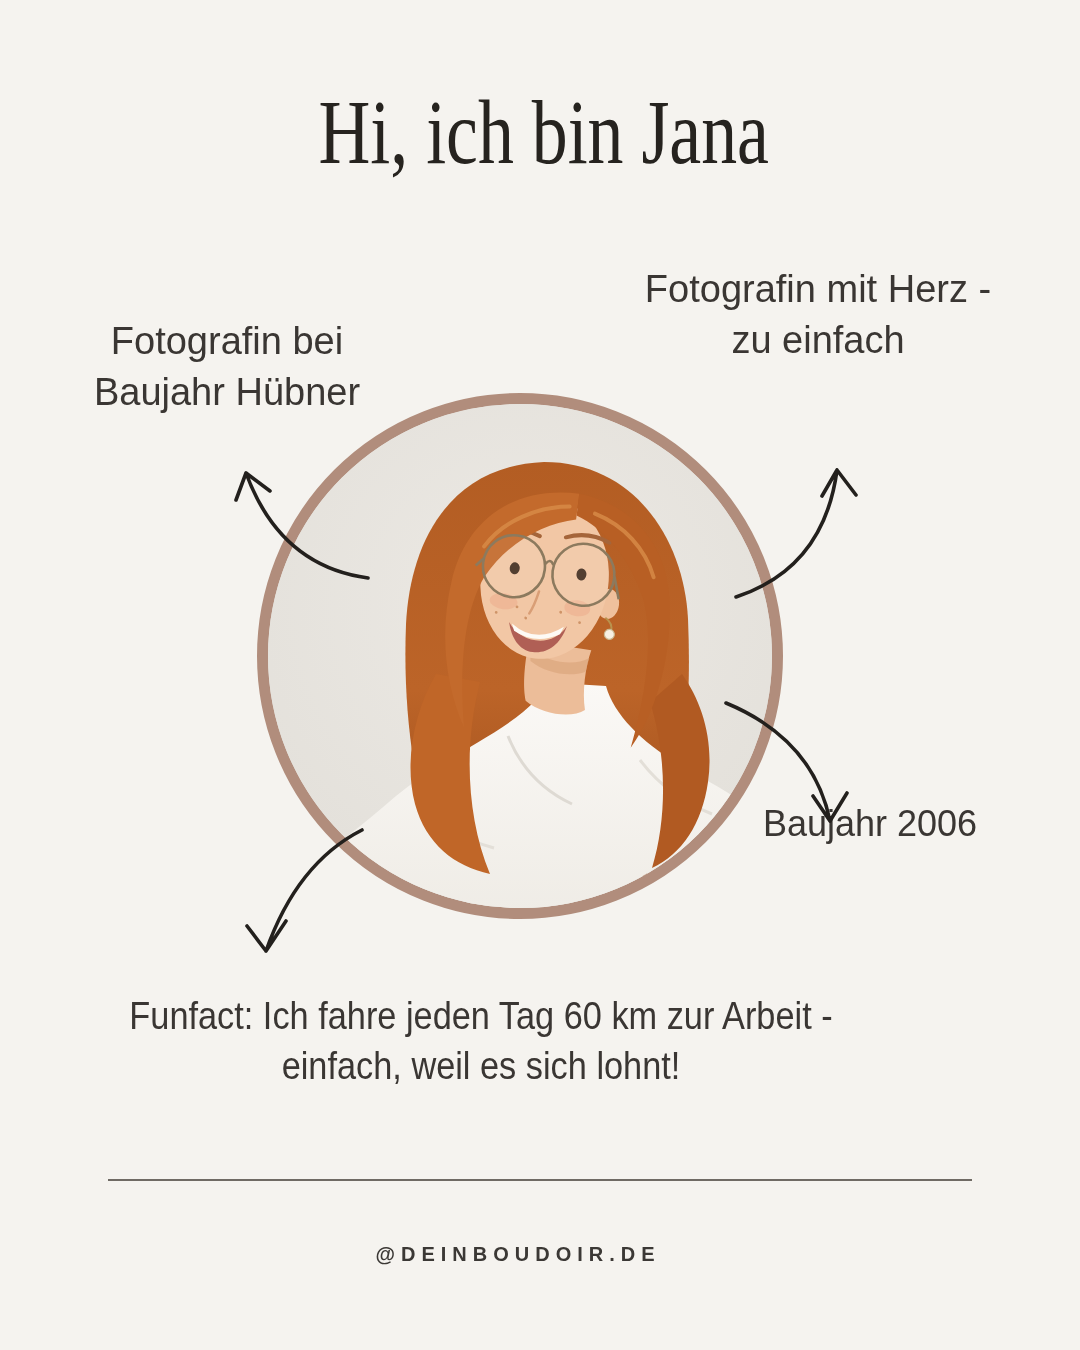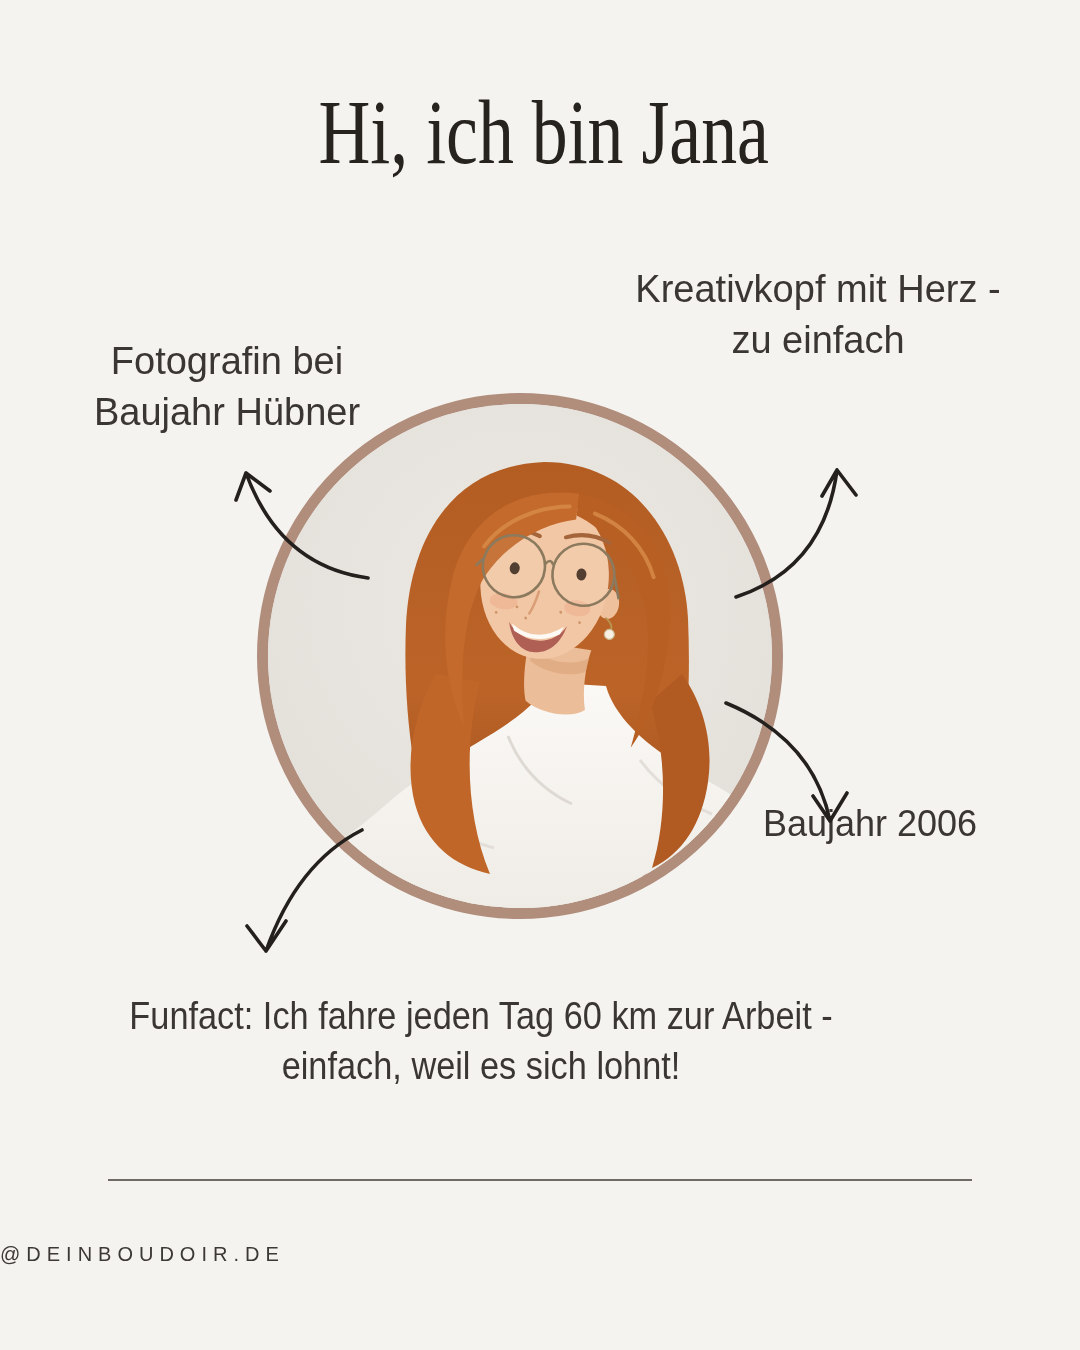--- a/index.html
+++ b/index.html
@@ -12,21 +12,21 @@
     position:absolute;top:78px;left:0;width:1080px;text-align:center;
     font-family:"Liberation Serif","DejaVu Serif",serif;
     font-weight:400;font-size:92px;line-height:1.1;color:var(--title_ink,#26231f);
     margin:4px;white-space:nowrap;
   }
   .title .squeeze{display:inline-block;transform:scaleX(0.78);transform-origin:50% 50%;}
   .callout{
     position:absolute;text-align:center;color:var(--body_ink,#3a3633);
     font-size:38px;line-height:51px;font-weight:400;
   }
-  .callout-left{top:336px;left:0;width:454px;}
+  .callout-left{top:316px;left:0;width:454px;}
   .callout-topright{top:264px;left:578px;width:480px;}
   .callout-right{top:798px;left:710px;width:320px;font-size:36px;}
   .callout-bottom{
     top:991px;left:0;width:962px;font-size:39px;line-height:50px;
     transform:scaleX(0.88);transform-origin:481px 50%;
   }
   .photo-ring{
     position:absolute;left:257px;top:393px;width:504px;height:504px;
     border:11px solid var(--ring,#b18d7c);border-radius:50%;
     overflow:hidden;background:var(--photo_bg,#e6e3dd);z-index:1;
@@ -38,39 +38,39 @@
   }
   .arrows path{
     fill:none;stroke:var(--arrow_ink,#23201d);stroke-width:3.6;
     stroke-linecap:round;stroke-linejoin:round;
   }
   .divider{
     position:absolute;left:108px;top:1179px;width:864px;height:2px;
     background:var(--divider,#6f6a64);
   }
   .footer{
-    position:absolute;top:1243px;left:0;width:1036px;
+    position:absolute;top:1243px;left:0;width:1036px;text-align:center;
     font-size:20px;letter-spacing:6px;color:var(--footer_ink,#3b3835);
-    font-weight:400;
+    font-weight:700;
   }
 </style>
 </head>
 <body>
 
 <div class="canvas">
 
   <h1 class="title"><span class="squeeze">Hi, ich bin Jana</span></h1>
 
   <div class="callout callout-left">
     <div>Fotografin bei</div>
     <div>Baujahr Hübner</div>
   </div>
 
   <div class="callout callout-topright">
-    <div>Kreativkopf mit Herz -</div>
+    <div>Fotografin mit Herz -</div>
     <div>zu einfach</div>
   </div>
 
   <div class="photo-ring">
     <svg viewBox="0 0 504 504" aria-hidden="true">
       <defs>
         <radialGradient id="bgGrad" cx="50%" cy="40%" r="75%">
           <stop offset="0%" stop-color="#ece9e4"></stop>
           <stop offset="78%" stop-color="#e4e1db"></stop>
           <stop offset="100%" stop-color="#d9d5ce"></stop>

